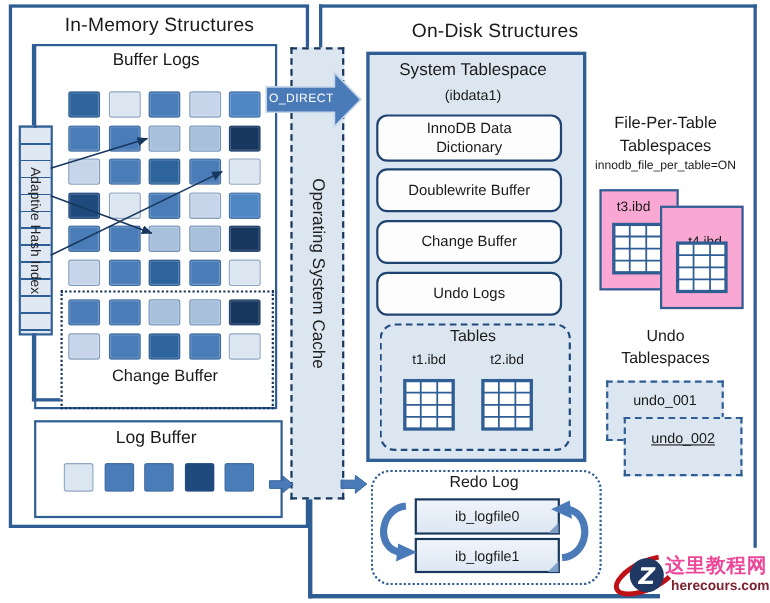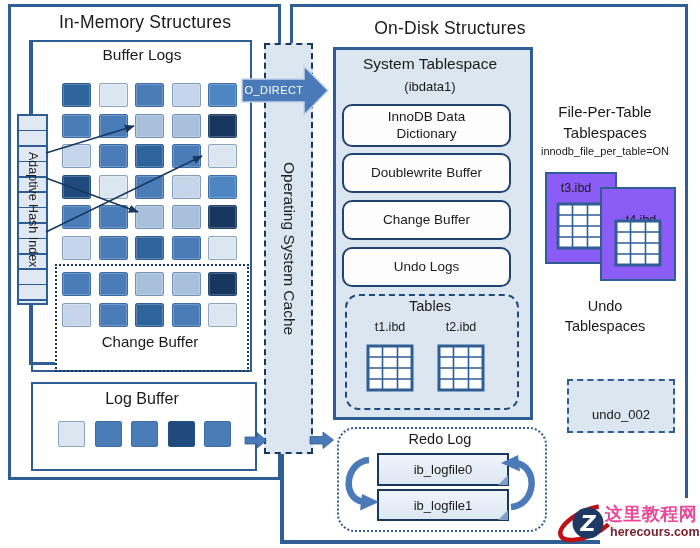--- a/index.html
+++ b/index.html
@@ -24,21 +24,21 @@
            background:repeating-linear-gradient(to bottom,#dfe8f3 0 13.8px,#2e5e94 13.8px 15.4px);}
   .vtext{writing-mode:vertical-rl;text-orientation:mixed;display:flex;align-items:center;justify-content:center;}
   .lb-box{left:31px;top:382px;width:222px;height:85px;border:2.5px solid #2e5e94;background:#fff;}
   
   .osbar{left:264px;top:43px;width:45px;height:407px;background:#dce6f1;border:2px dashed #17375d;}
   
   .sys-box{left:333px;top:47px;width:194px;height:367px;background:#dce6f1;border:3px solid #2e5e94;}
   .sect{left:342px;width:169px;height:40px;background:#fdfdfe;border:2.2px solid #1f4472;border-radius:10px;
         display:flex;align-items:center;justify-content:center;font-size:13.5px;line-height:1.25;text-align:center;padding:0 12px;box-sizing:border-box;}
   .tables-box{left:345px;top:294px;width:170px;height:112px;border:2px dashed #1f4a7d;border-radius:14px;}
-  .fpt-file{background:#8b5cf6;border:2.5px solid #2e5e94;}
+  .fpt-file{background:#f9a8d4;border:2.5px solid #2e5e94;}
   .label-sm{font-size:12.5px;}
   .undo-box{background:#dce6f1;border:2.5px dashed #2e5e94;font-size:13px;}
   .redo-box{left:337px;top:427px;width:206px;height:101px;border:2.5px dotted #2e5e94;border-radius:18px;background:#fff;}
   .lf{left:377px;width:128px;background:linear-gradient(#eff4fa,#dde7f3);border:2px solid #17375d;
       display:flex;align-items:center;justify-content:center;font-size:13px;}
   .lf::after{content:"";position:absolute;right:-1px;bottom:-1px;width:10px;height:10px;background:#81a0c7;
              clip-path:polygon(0 100%,100% 0,100% 100%);}
   .odirect-label{left:243px;top:82px;width:62px;height:16px;color:#fff;font-size:11px;line-height:16px;letter-spacing:.4px;z-index:6;}
   svg.overlay{left:0;top:0;z-index:5;pointer-events:none;}
   .wm{left:540px;top:483px;width:160px;height:65px;z-index:8;}
@@ -166,22 +166,25 @@
   <div class="abs fpt-file" style="left:600px;top:187px;width:72px;height:90px;">
     <div class="abs ctr label-sm" style="left:10px;top:24px;width:58px;">t4.ibd</div>
     <svg class="abs" style="left:12px;top:30px;" width="48" height="48">
       <rect x="2" y="2" width="44" height="44" fill="#fff" stroke="#2e5e94" stroke-width="3"></rect>
       <path d="M16.5,2 V46 M31.5,2 V46 M2,13 H46 M2,24 H46 M2,35 H46" stroke="#2e5e94" stroke-width="1.6" fill="none"></path>
     </svg>
   </div>
 
   <div class="abs ctr" style="left:555px;top:298px;width:100px;font-size:14.5px;">Undo</div>
   <div class="abs ctr" style="left:545px;top:318px;width:120px;font-size:14.5px;">Tablespaces</div>
+  <div class="abs undo-box ctr" style="left:551px;top:346px;width:103px;height:51px;">
+    <div style="margin-top:8px;">undo_001</div>
+  </div>
   <div class="abs undo-box ctr" style="left:567px;top:379px;width:104px;height:50px;">
-    <div style="margin-top:26px;">undo_002</div>
+    <div style="margin-top:10px;text-decoration:underline;">undo_002</div>
   </div>
 
   <div class="abs redo-box"></div>
   <div class="abs ctr" style="left:337px;top:431px;width:206px;font-size:14.5px;">Redo Log</div>
   <div class="abs lf" style="top:453px;height:29px;">ib_logfile0</div>
   <div class="abs lf" style="top:489px;height:28px;">ib_logfile1</div>
 
   <svg class="abs overlay" width="700" height="548">
     <defs>
       <marker id="ah" markerWidth="8" markerHeight="8" refX="6.5" refY="3" orient="auto">

